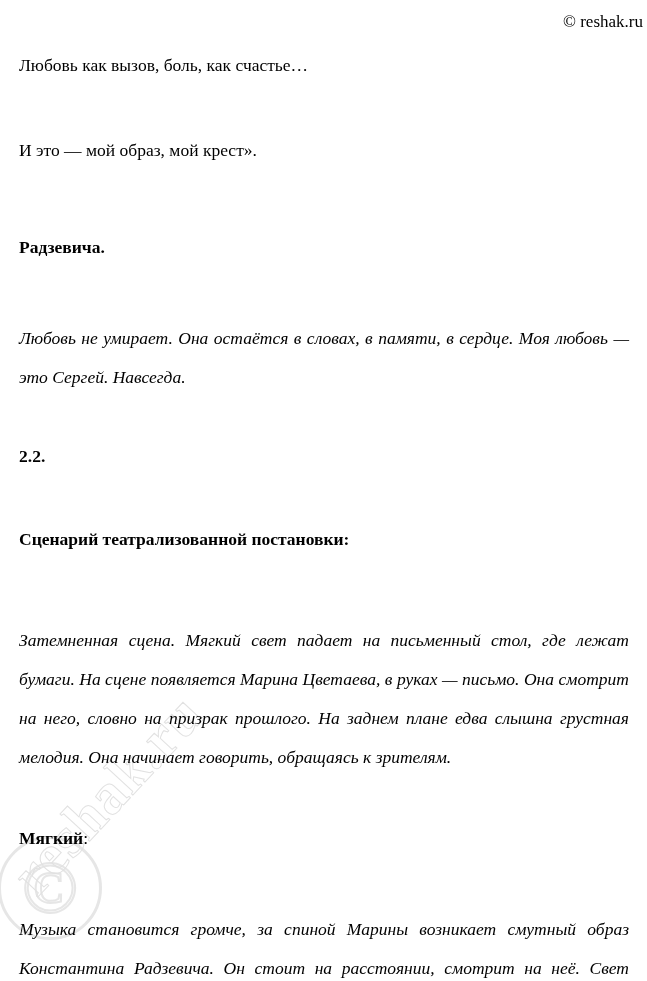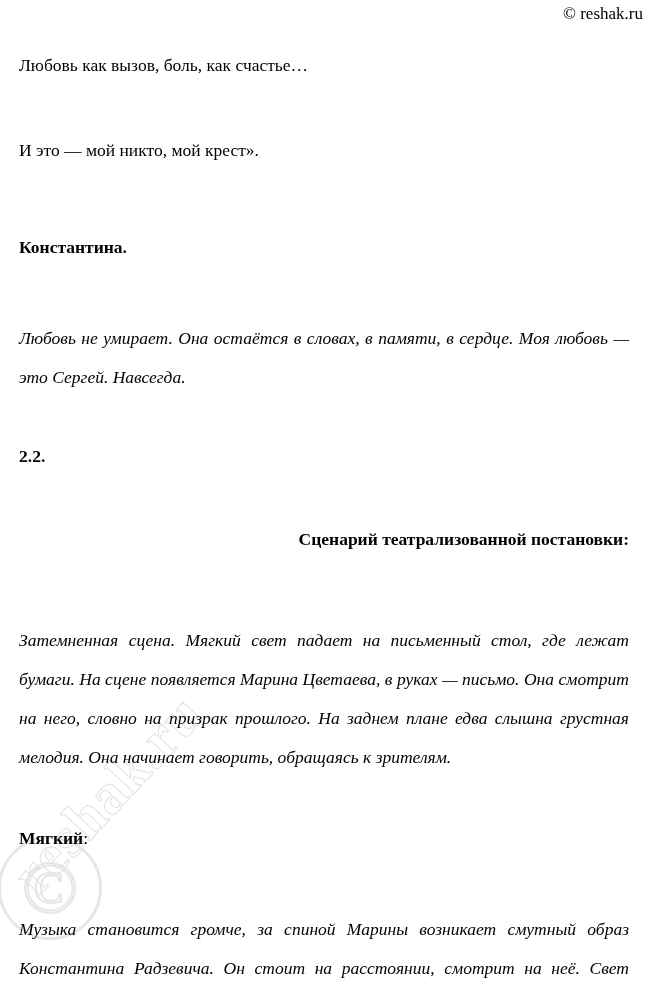--- a/index.html
+++ b/index.html
@@ -75,41 +75,41 @@
 
   
   .doc-header {
     position: relative;
     z-index: 2;
     height: 30px;
   }
   .copyright {
     position: absolute;
     right: 2px;
-    top: 3px;
+    top: 11px;
     font-size: 17px;
     line-height: 22px;
     white-space: nowrap;
   }
 
   
   .content {
     position: relative;
     z-index: 2;
   }
   .blk {
     font-size: 17.5px;
     line-height: 39px;
     margin: 16px;
   }
   .blk.regular  { font-style: normal; font-weight: 400; }
   .blk.italic   { font-style: italic;  font-weight: 400; }
   .blk.bold     { font-style: normal; font-weight: 700; }
   .blk.just     { text-align: justify; text-align-last: left; font-style: italic; }
-  .blk.center   { text-align: right; font-weight: 700; }
+  .blk.center   { text-align: left; font-weight: 700; }
   .blk .plain   { font-weight: 400; font-style: normal; }
 
   .sp-8  { height: 8px; }
   .sp-10 { height: 10px; }
   .sp-12 { height: 12px; }
   .sp-14 { height: 14px; }
 </style>
 </head>
 <body>
 
@@ -124,26 +124,26 @@
 
   <div class="doc-header">
     <div class="copyright">© reshak.ru</div>
   </div>
 
   <div class="content">
 
     <p class="blk regular">Любовь как вызов, боль, как счастье…</p>
     <div class="sp-14"></div>
 
-    <p class="blk regular">И это — мой никто, мой крест».</p>
+    <p class="blk regular">И это — мой образ, мой крест».</p>
     <div class="sp-14"></div>
 
     <div class="sp-12"></div>
 
-    <p class="blk bold">Константина.</p>
+    <p class="blk bold">Радзевича.</p>
     <div class="sp-10"></div>
 
     <div class="sp-10"></div>
 
     <p class="blk italic just">Любовь не умирает. Она остаётся в словах, в памяти, в сердце. Моя любовь — это Сергей. Навсегда.</p>
     <div class="sp-8"></div>
 
     <p class="blk bold">2.2.</p>
     <div class="sp-12"></div>
 

